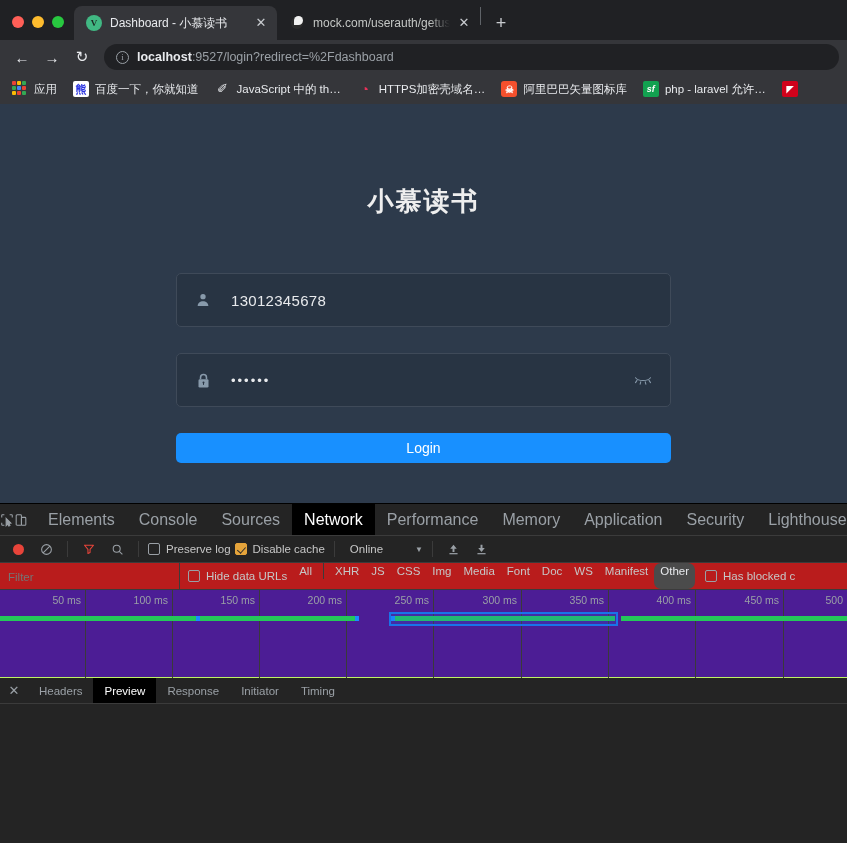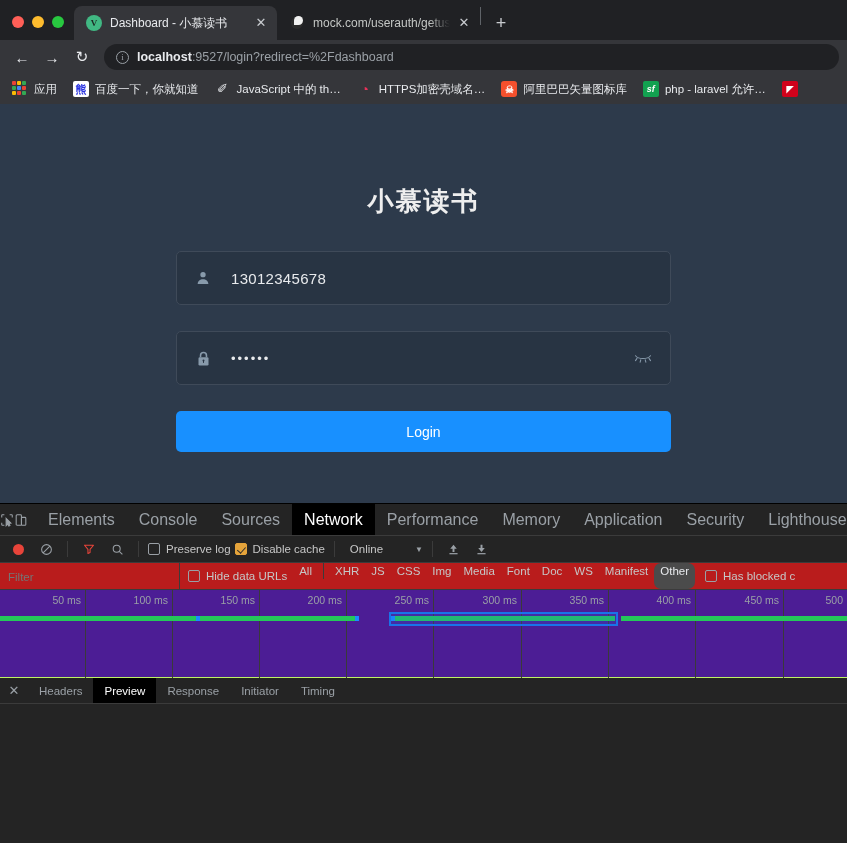--- a/index.html
+++ b/index.html
@@ -111,32 +111,32 @@
 
   
   .page {
     flex: 0 0 399px; background: #2d3a4b; position: relative;
     display: flex; flex-direction: column; align-items: center;
   }
   .login-title {
     color: #eeeeee; font-size: 26px; font-weight: bold; letter-spacing: 2px;
     margin-top: 80px;
   }
-  .login-form { width: 495px; margin-top: 32px; }
+  .login-form { width: 495px; margin-top: 54px; }
   .field {
     height: 54px; background: #283443; border: 1px solid #3f4a59;
     border-radius: 5px; display: flex; align-items: center;
     padding: 0 16px; margin-bottom: 26px;
   }
   .field-icon { width: 20px; flex: 0 0 20px; display: flex; align-items: center; justify-content: center; margin-right: 18px; }
   .field-text { color: #e8eaed; font-size: 15px; letter-spacing: 0.3px; }
   .field-text.pw { font-size: 13px; letter-spacing: 2px; }
   .eye-btn { margin-left: auto; width: 22px; display: flex; align-items: center; justify-content: center; }
   .login-btn {
-    width: 495px; height: 41px; background: #1890ff; border: none; border-radius: 5px;
+    width: 495px; height: 30px; background: #1890ff; border: none; border-radius: 5px;
     color: #fff; font-size: 14px; font-family: "Liberation Sans", sans-serif;
     display: flex; align-items: center; justify-content: center;
   }
 
   
   .devtools { flex: 1 1 auto; background: #242424; display: flex; flex-direction: column; border-top: 1px solid #000; }
 
   .dt-tabbar {
     height: 32px; background: #242424; display: flex; align-items: stretch;
     border-bottom: 1px solid #3b3b3b; flex: 0 0 32px; overflow: hidden;

